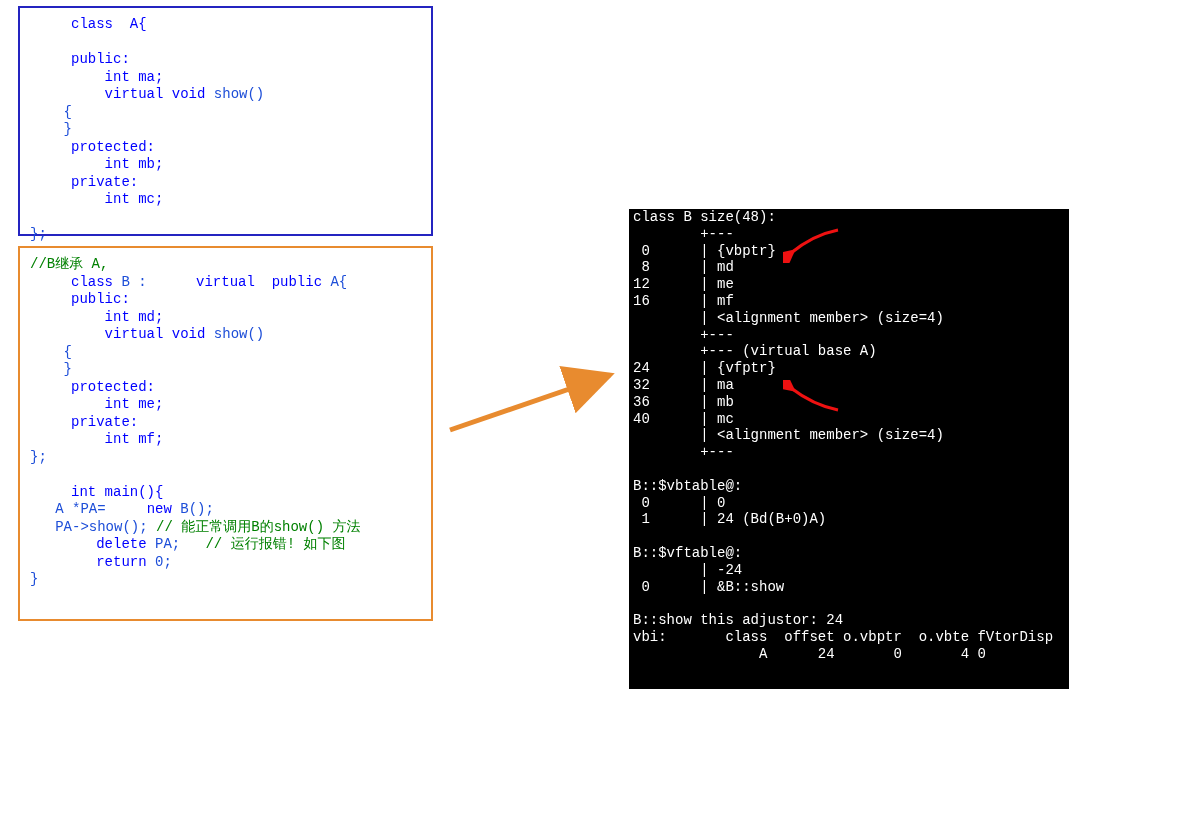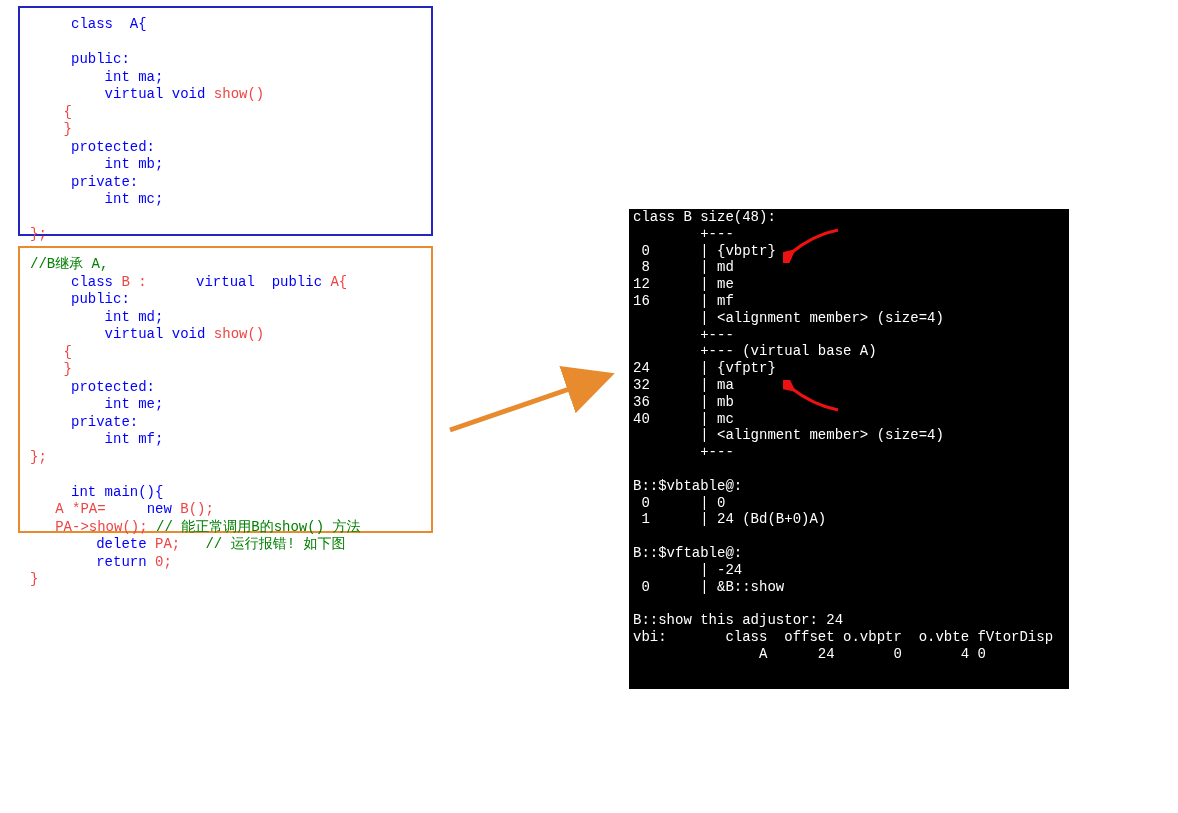--- a/index.html
+++ b/index.html
@@ -20,26 +20,26 @@
     white-space: pre;
     line-height: 1.25;
   }
   #box-a {
     left: 18px; top: 6px;
     width: 415px; height: 230px;
     border: 2px solid #2424c0;
   }
   #box-b {
     left: 18px; top: 246px;
-    width: 415px; height: 287px;
+    width: 415px; height: 375px;
     border: 2px solid #e88b2f;
   }
   .kw   { color: #0000ff; margin-left: 41px; }
   .cm   { color: #008000; }
-  .plain{ color: #ef4444; }
+  .plain{ color: #1d4ed8; }
 
   #console {
     position: absolute;
     left: 629px; top: 209px;
     width: 440px; height: 480px;
     background: #000;
     color: #fff;
     font-family: "SimSun","NSimSun","Courier New",monospace;
     font-size: 14px;
     line-height: 1.2;

